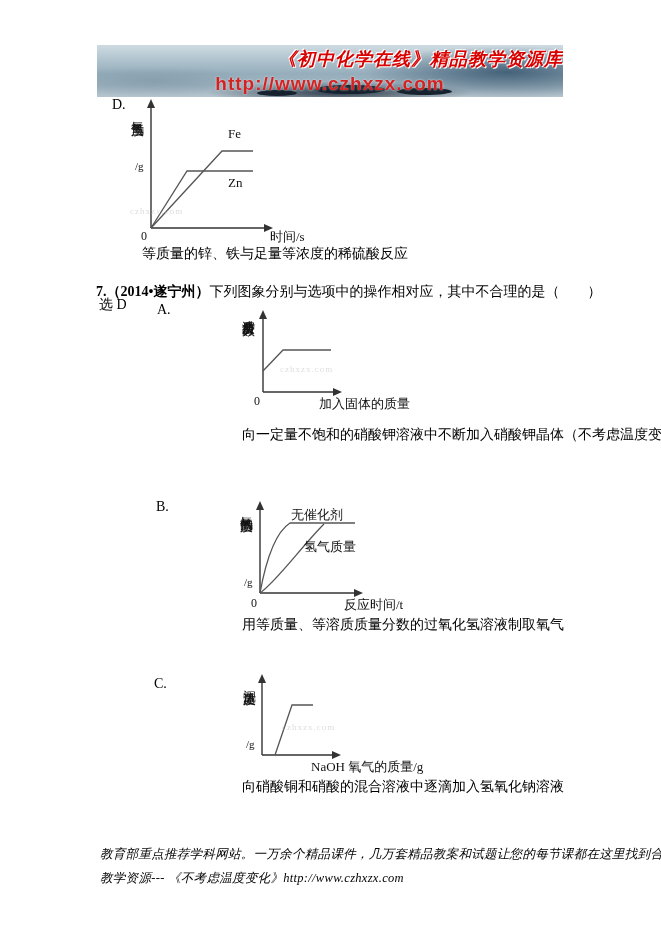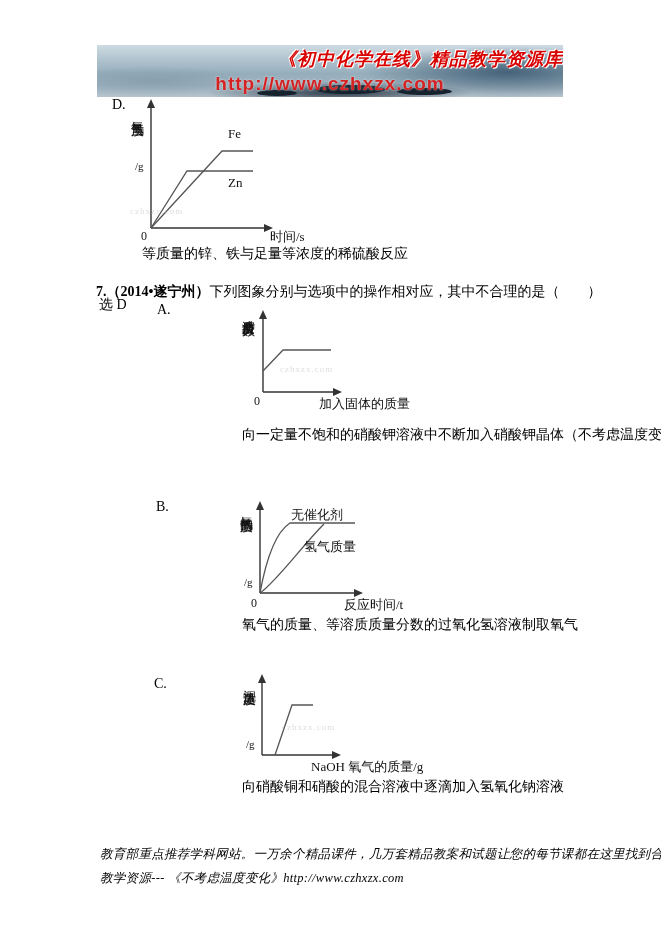--- a/index.html
+++ b/index.html
@@ -119,21 +119,21 @@
     <path d="M22,95 C38,84 64,48 86,26" fill="none" stroke="#555" stroke-width="1.3"></path>
   </svg>
   <div class="vlabel" style="left:2px;top:8px;">氧气的质量</div>
   <div class="unit" style="left:6px;top:78px;">/g</div>
   <div class="series-label" style="left:53px;top:8px;">无催化剂</div>
   <div class="series-label" style="left:66px;top:40px;">氢气质量</div>
   <div class="origin" style="left:13px;top:98px;">0</div>
   <div class="glabel" style="left:58px;top:98px;">反应时间/t</div>
 </div>
 
-<div class="abs caption" style="left:242px;top:616px;">氧气的质量、等溶质质量分数的过氧化氢溶液制取氧气</div>
+<div class="abs caption" style="left:242px;top:616px;">用等质量、等溶质质量分数的过氧化氢溶液制取氧气</div>
 
 <div class="abs opt-letter" style="left:154px;top:676px;">C.</div>
 
 <div class="graph" style="left:238px;top:672px;width:142px;height:125px;">
   <svg width="142" height="125" viewBox="0 0 142 125">
     <line x1="24" y1="9" x2="24" y2="83" stroke="#333" stroke-width="1.4"></line>
     <polygon points="24,2 20,11 28,11" fill="#333"></polygon>
     <line x1="24" y1="83" x2="96" y2="83" stroke="#333" stroke-width="1.4"></line>
     <polygon points="103,83 94,79 94,87" fill="#333"></polygon>
     <polyline points="37,83 54,33 75,33" fill="none" stroke="#555" stroke-width="1.3"></polyline>

